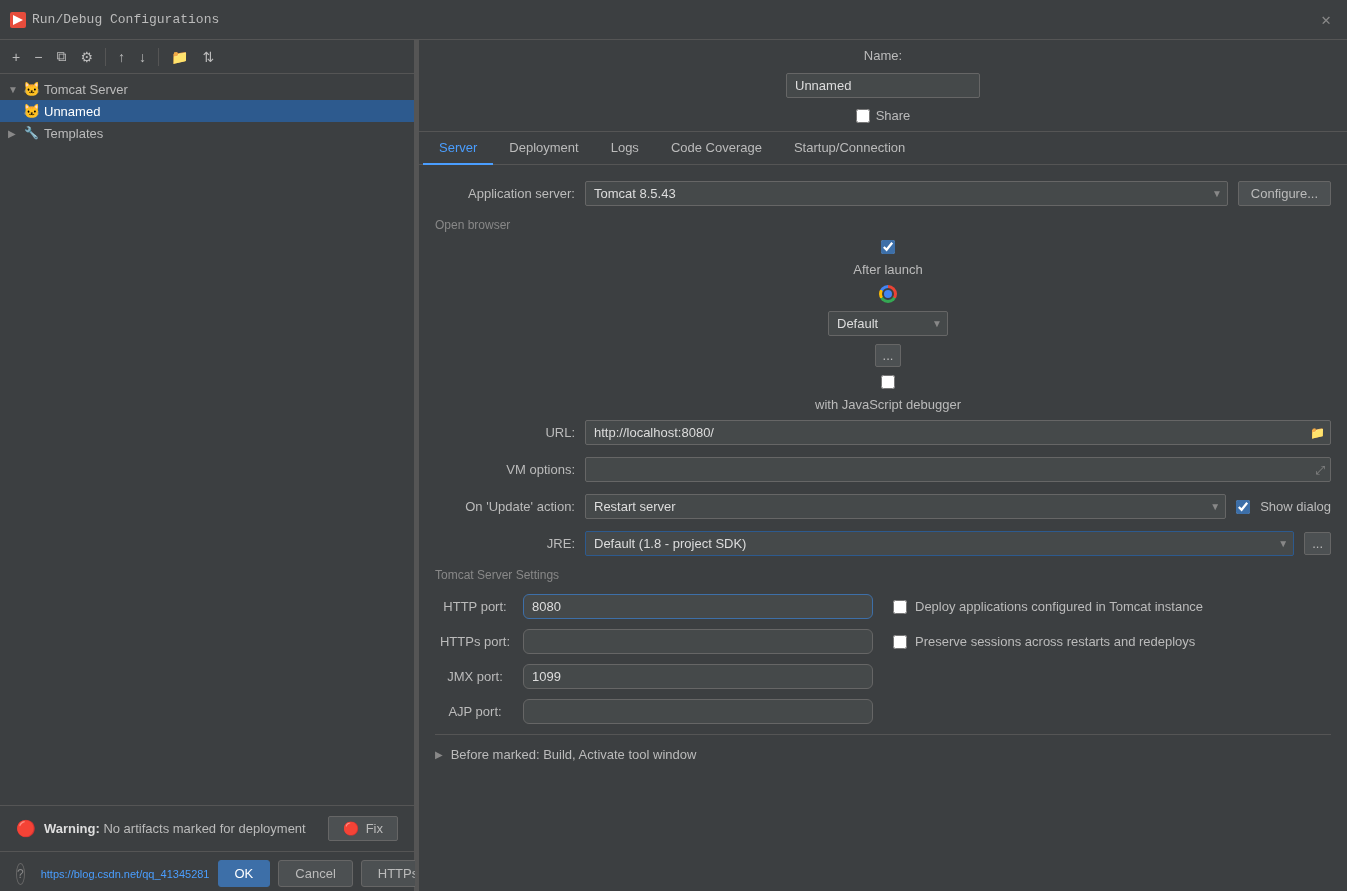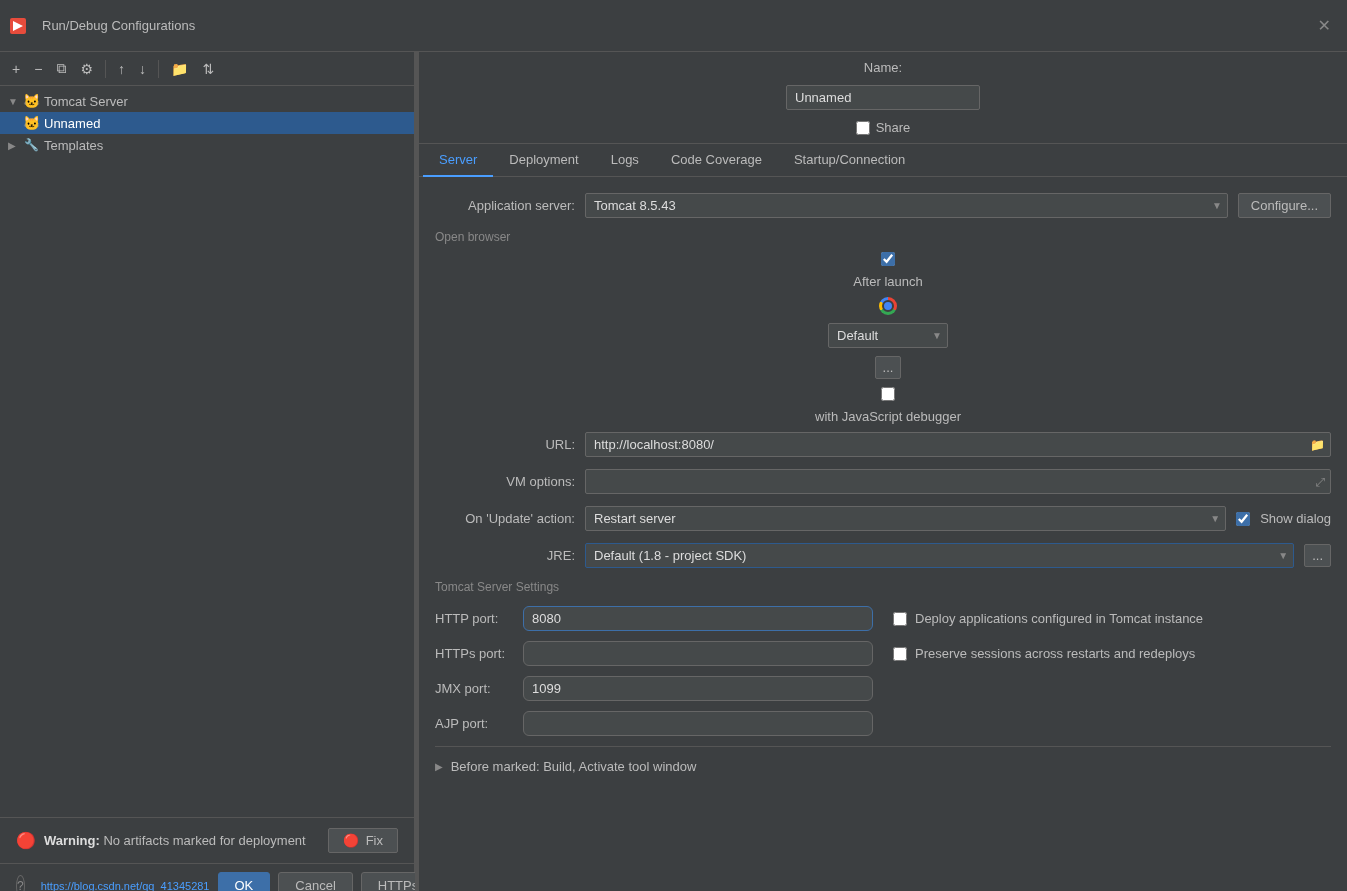--- a/index.html
+++ b/index.html
@@ -10,25 +10,26 @@
       color: #bbbbbb;
       width: 1347px;
       height: 891px;
       overflow: hidden;
     }
 
     
     .title-bar {
       background: #3c3f41;
       border-bottom: 1px solid #555;
-      height: 52px;
+      height: 40px;
       display: flex;
       align-items: center;
       padding: 0 10px;
-      gap: 16px;
+      gap: 6px;
+      font-family: Liberation Mono, monospace;
     }
     .title-bar-icon {
       width: 16px; height: 16px;
       background: #e74c3c;
       border-radius: 2px;
       display: flex; align-items: center; justify-content: center;
       font-size: 9px; color: white; font-weight: bold;
     }
     .title-bar-text {
       color: #bbbbbb;
@@ -412,21 +413,21 @@
       gap: 10px 20px;
       margin-bottom: 10px;
     }
     .port-row {
       display: flex;
       align-items: center;
       gap: 8px;
     }
     .port-label {
       min-width: 80px;
-      text-align: left;
+      text-align: center;
       color: #bbbbbb;
       font-size: 13px;
     }
     .port-input {
       flex: 1;
       background: #45494a;
       border: 1px solid #3d6fa8;
       color: #dddddd;
       padding: 4px 8px;
       font-size: 13px;

